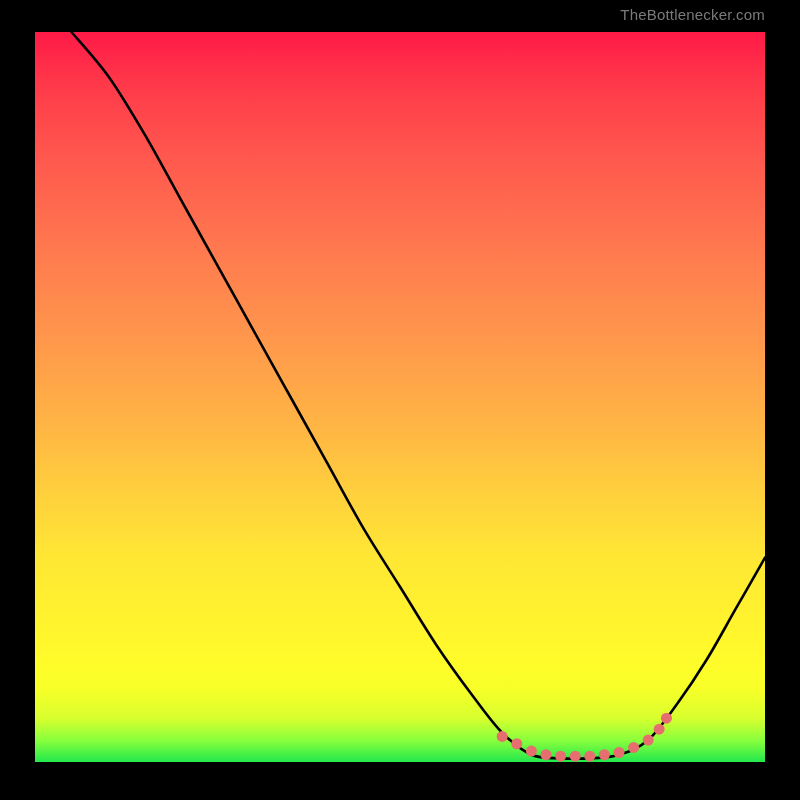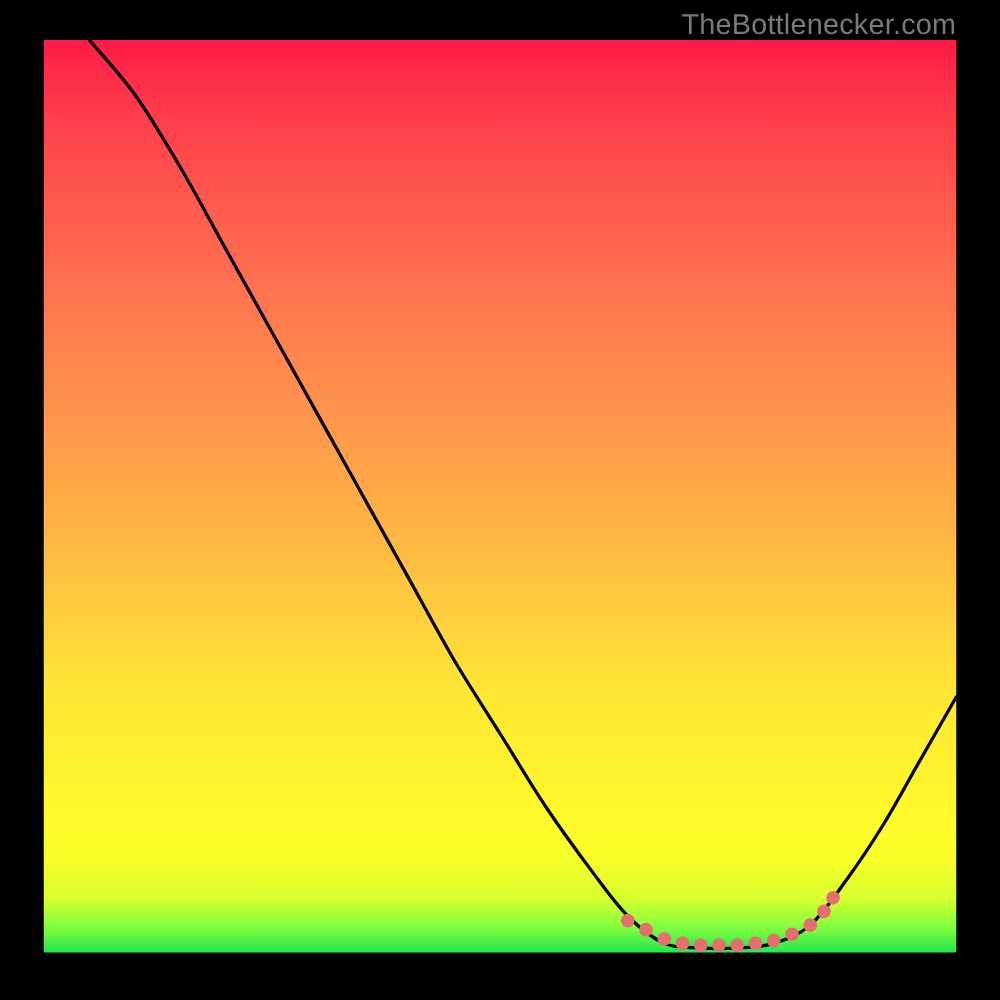--- a/index.html
+++ b/index.html
@@ -41,21 +41,21 @@
       #d8ff2e 94%,
       #8aff3c 97%,
       #22e84d 100%
     );
   }
   .attribution {
     position: absolute;
     top: 6px;
     right: 35px;
     color: #7a7a7a;
-    font-size: 23px;
+    font-size: 15px;
     font-weight: 400;
     letter-spacing: 0.2px;
   }
   svg.overlay {
     position: absolute;
     left: 35px;
     top: 32px;
     width: 730px;
     height: 730px;
     overflow: visible;

